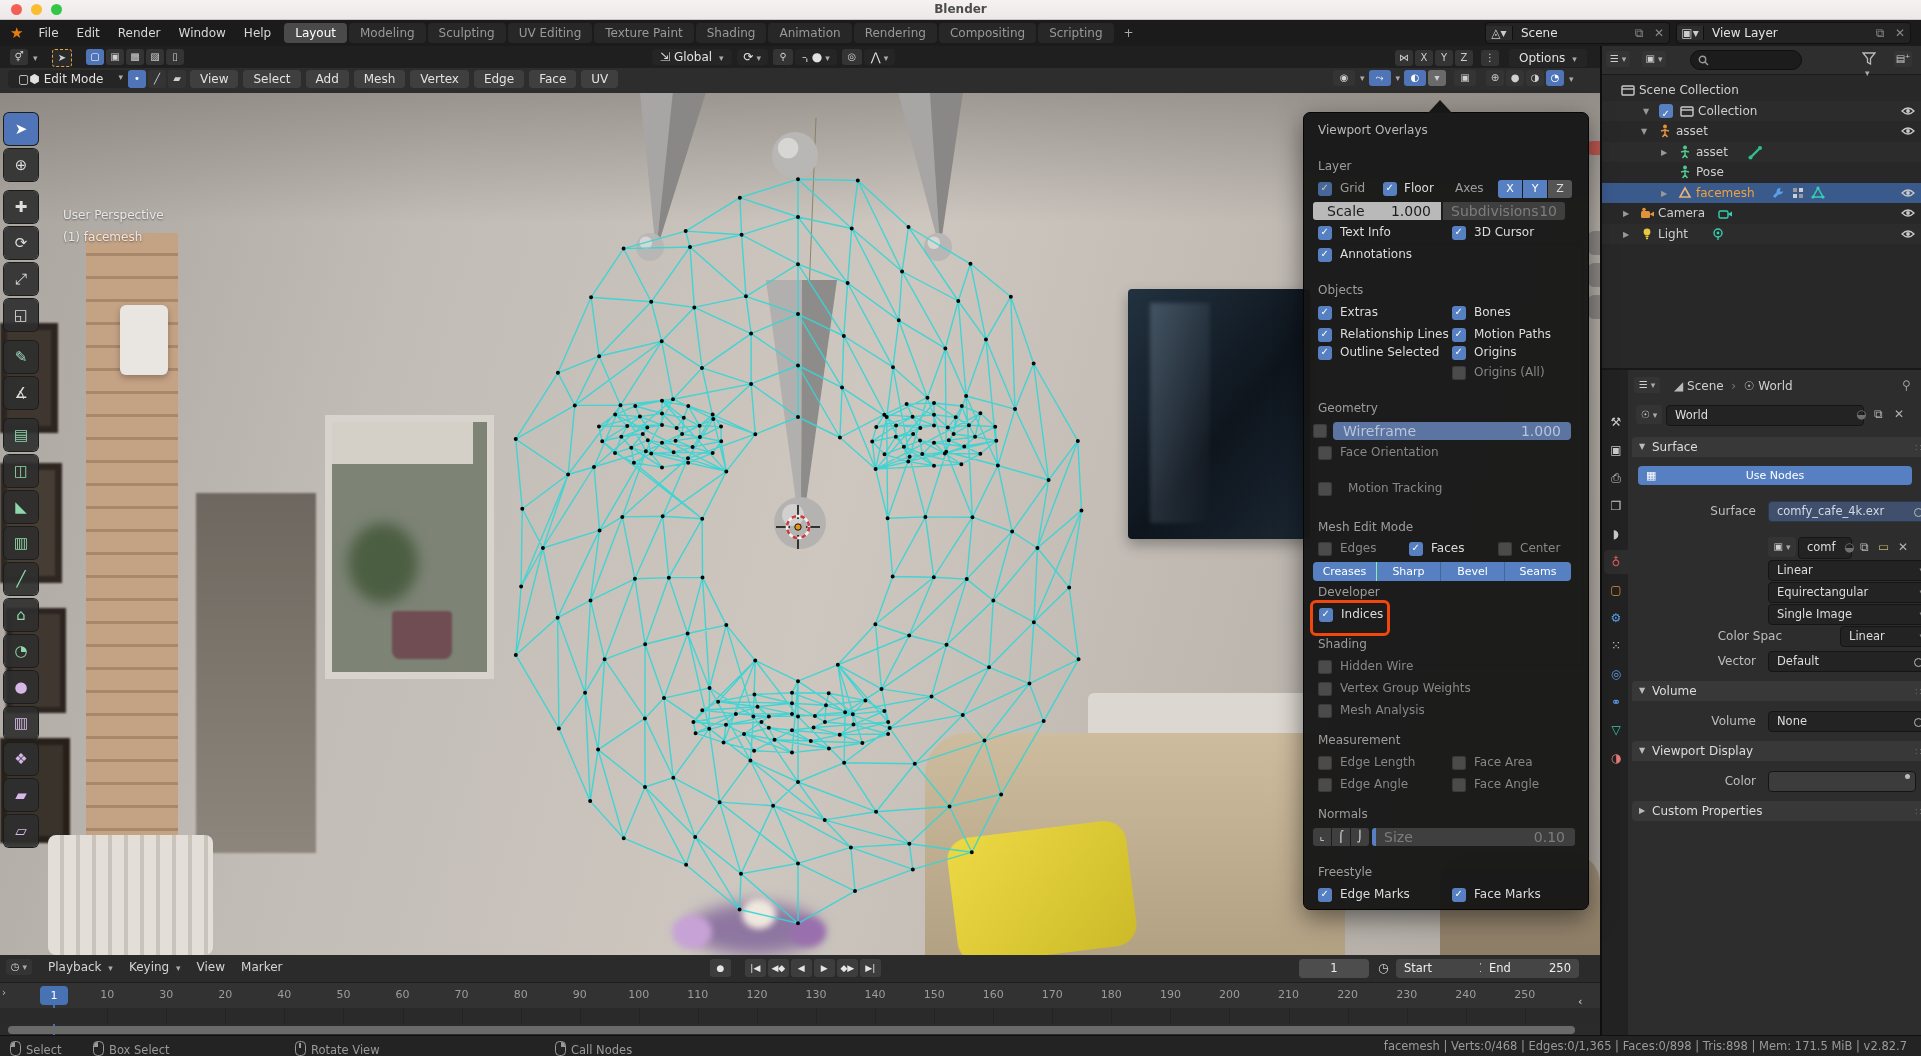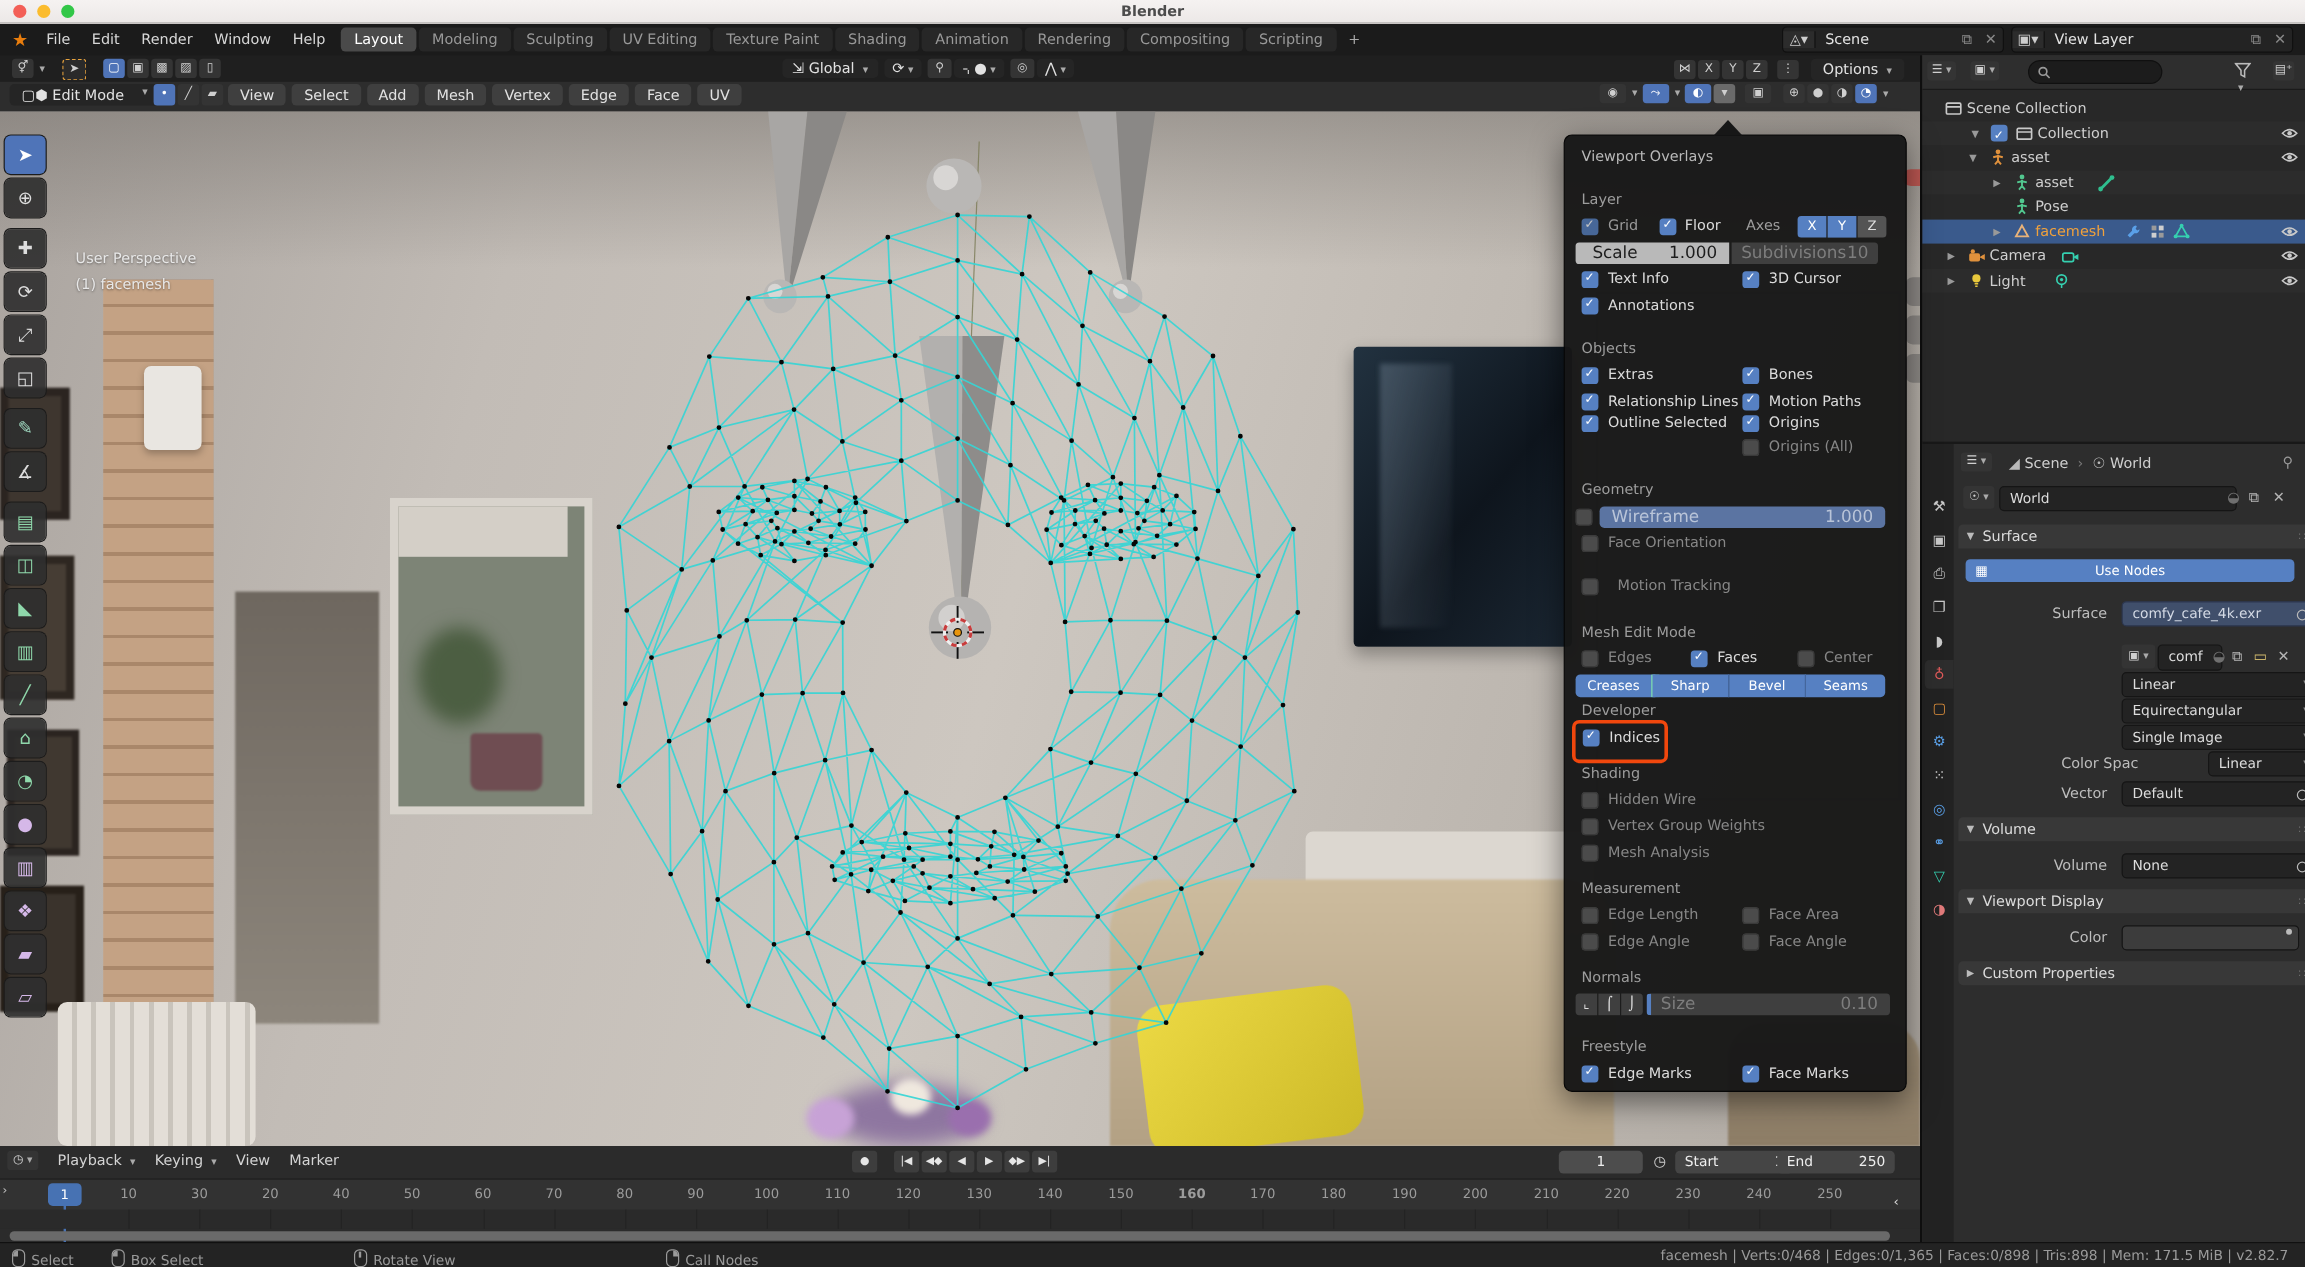--- a/index.html
+++ b/index.html
@@ -625,21 +625,21 @@
       <div class="tick" style="left: 402.513px;">60</div>
       <div class="tick" style="left: 461.583px;">70</div>
       <div class="tick" style="left: 520.653px;">80</div>
       <div class="tick" style="left: 579.723px;">90</div>
       <div class="tick" style="left: 638.793px;">100</div>
       <div class="tick" style="left: 697.863px;">110</div>
       <div class="tick" style="left: 756.933px;">120</div>
       <div class="tick" style="left: 816.003px;">130</div>
       <div class="tick" style="left: 875.073px;">140</div>
       <div class="tick" style="left: 934.143px;">150</div>
-      <div class="tick" style="left: 993.213px; font-weight: bold;">160</div>
+      <div class="tick" style="left: 993.213px;">160</div>
       <div class="tick" style="left: 1052.28px;">170</div>
       <div class="tick" style="left: 1111.35px;">180</div>
       <div class="tick" style="left: 1170.42px;">190</div>
       <div class="tick" style="left: 1229.49px;">200</div>
       <div class="tick" style="left: 1288.56px;">210</div>
       <div class="tick" style="left: 1347.63px;">220</div>
       <div class="tick" style="left: 1406.7px;">230</div>
       <div class="tick" style="left: 1465.77px;">240</div>
       <div class="tick" style="left: 1524.84px;">250</div>
     </div>

